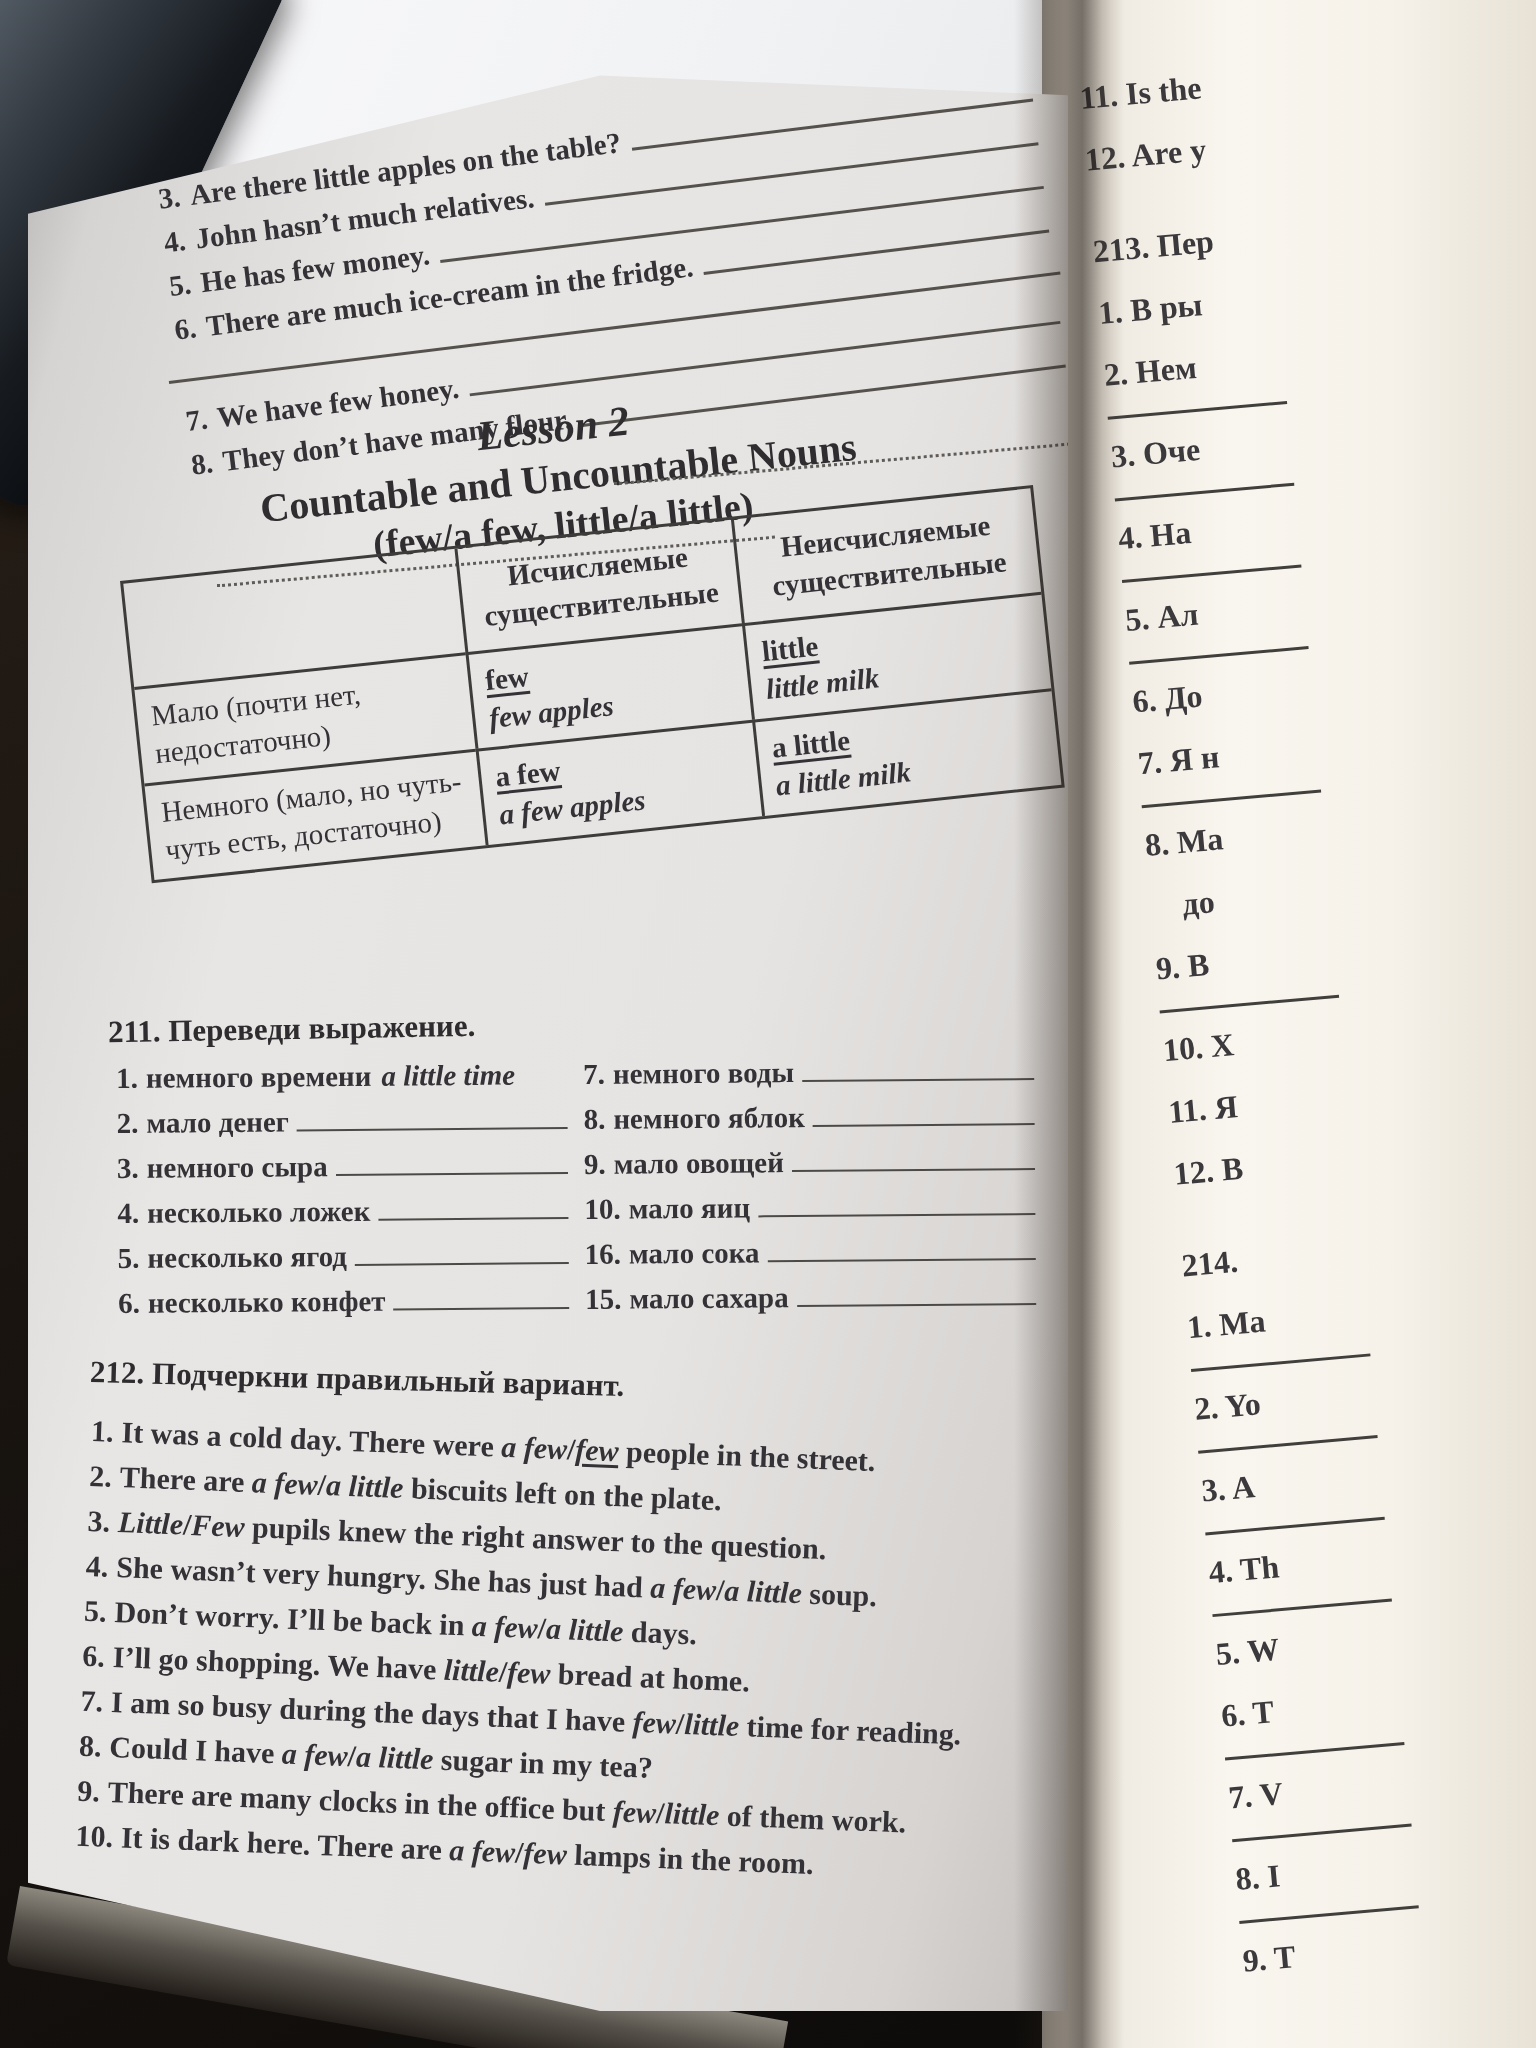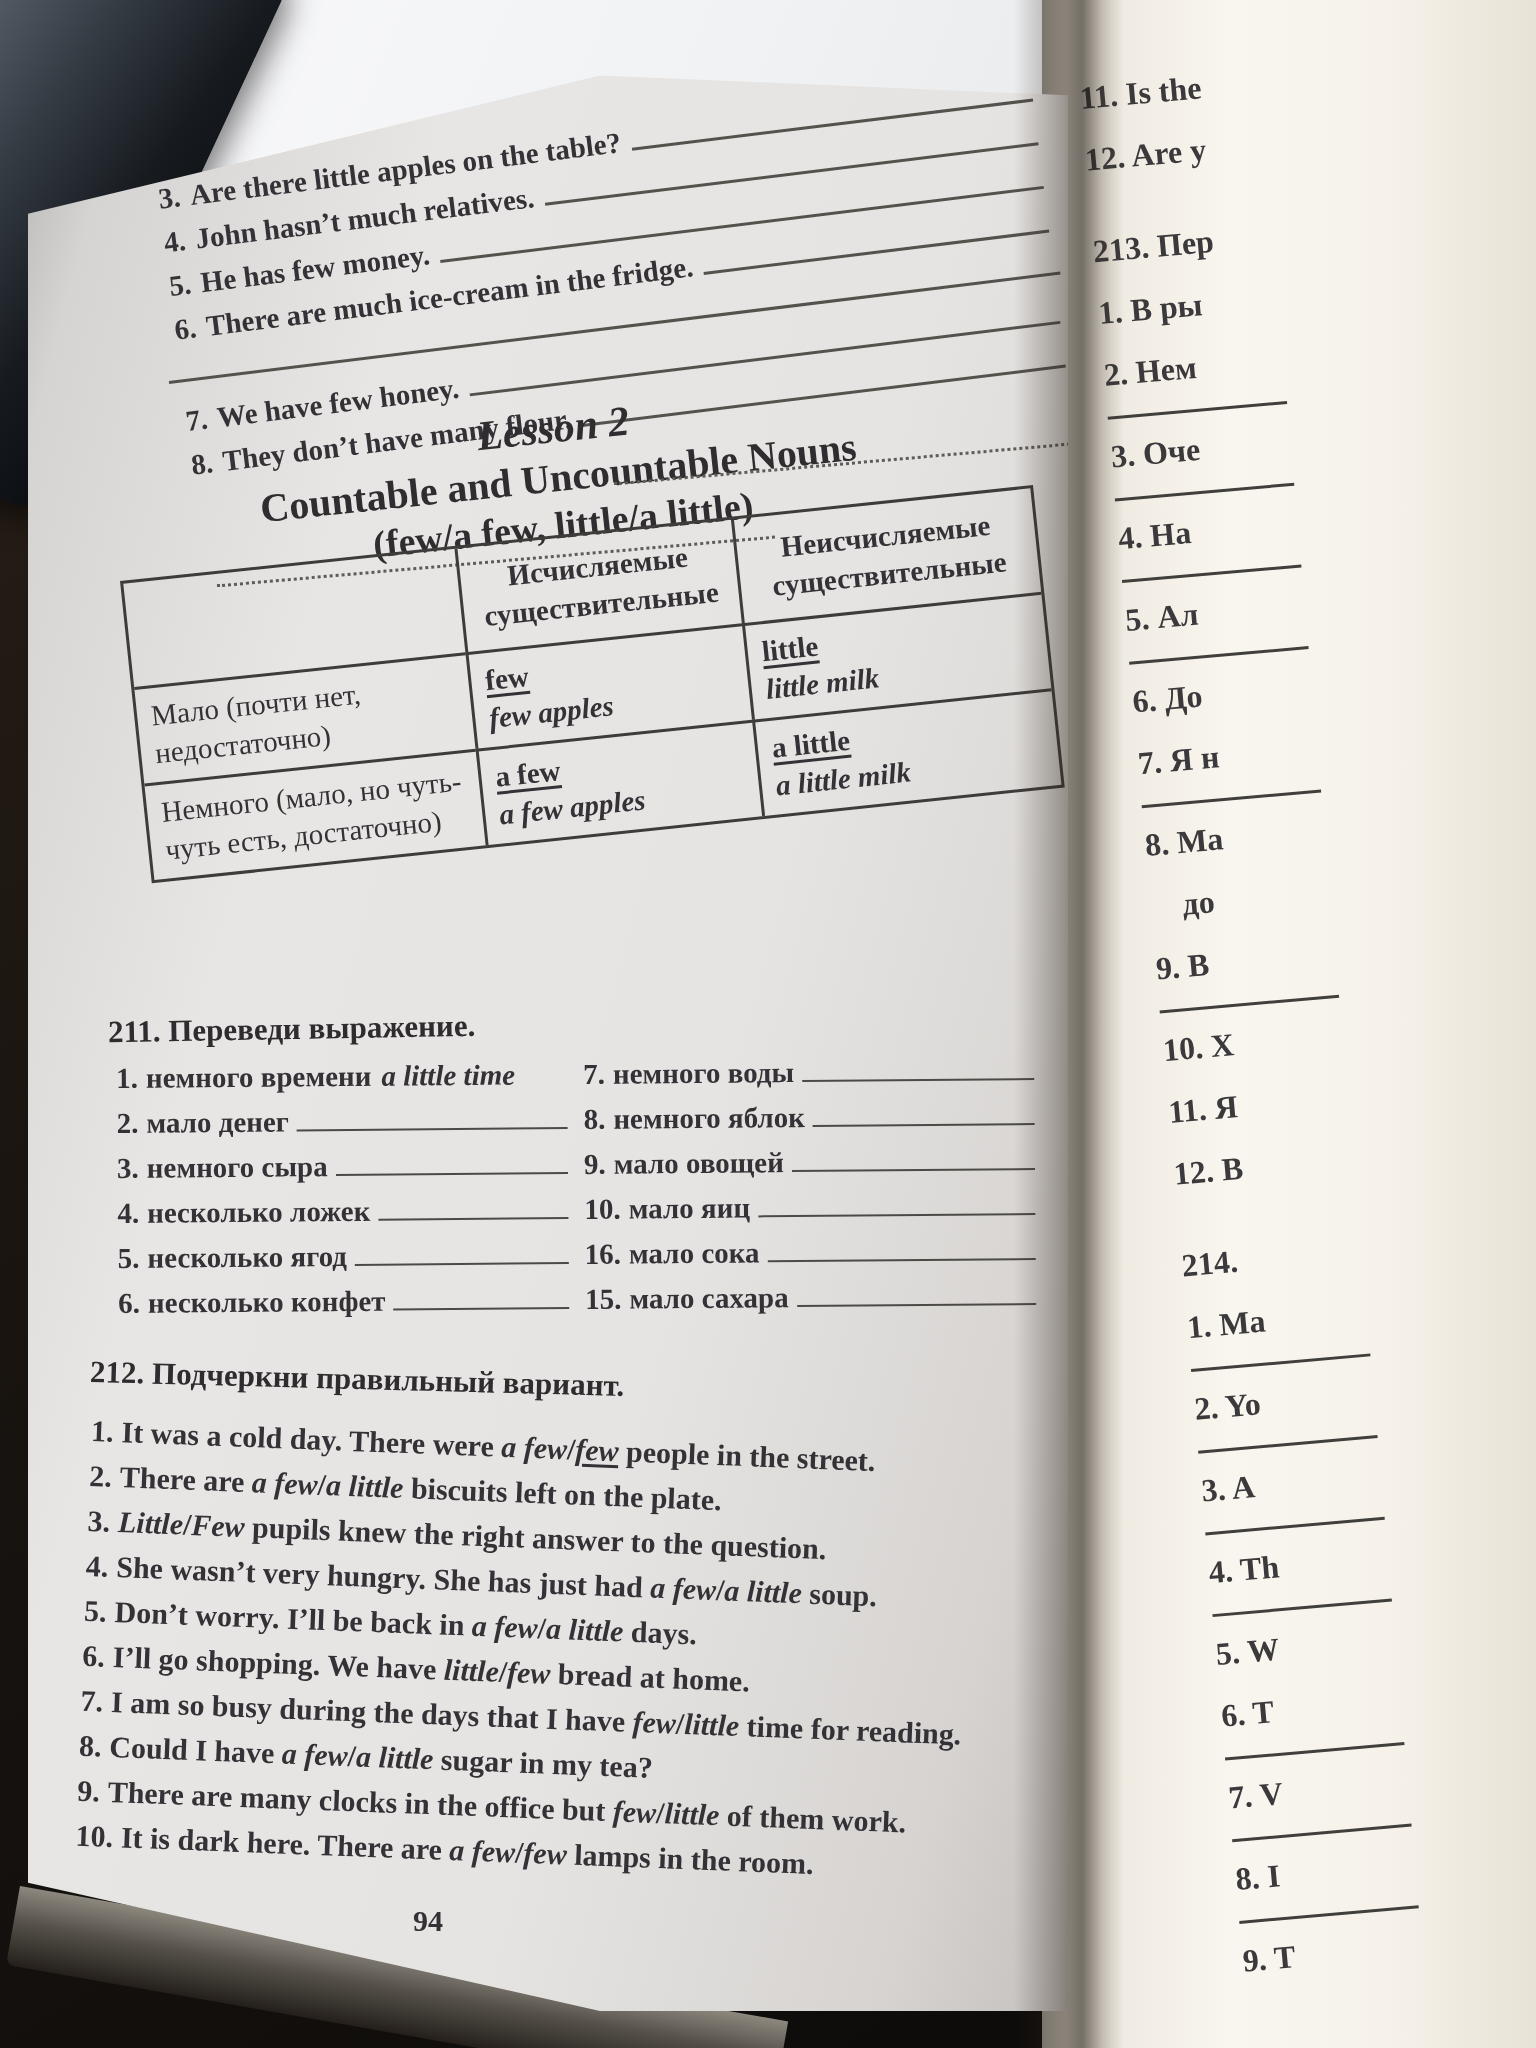--- a/index.html
+++ b/index.html
@@ -484,17 +484,16 @@
 
         <div class="s-line">
           <span class="num">9.</span><span><span>There are many clocks in the office but </span><span class="seg-i">few</span><span>/</span><span class="seg-i">little</span><span> of them work.</span></span>
         </div>
 
         <div class="s-line">
           <span class="num">10.</span><span><span>It is dark here. There are </span><span class="seg-i">a few</span><span>/</span><span class="seg-i">few</span><span> lamps in the room.</span></span>
         </div>
       </div>
 
-    <div class="page-num">94</div>
   </div>
 
   <div class="gutter"></div>
 </div>
 
 </body></html>

